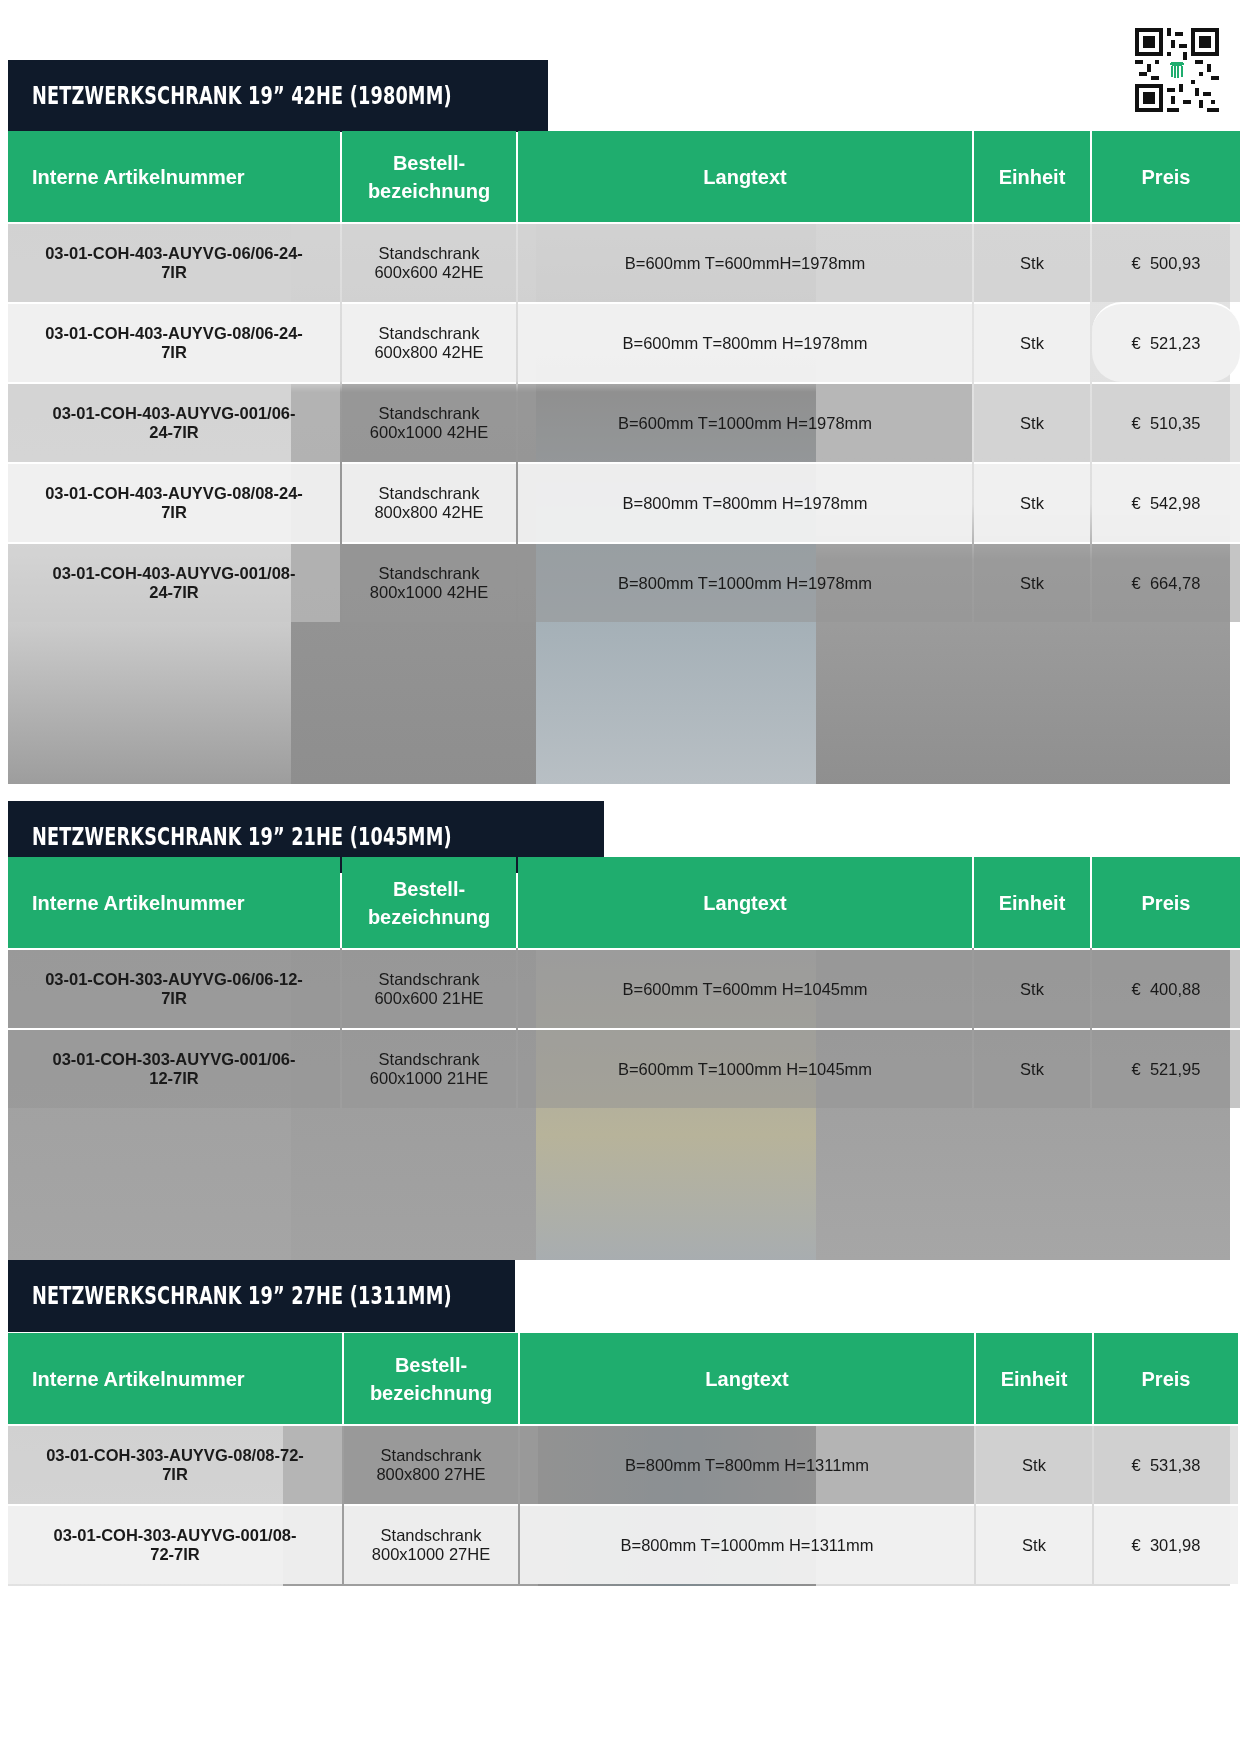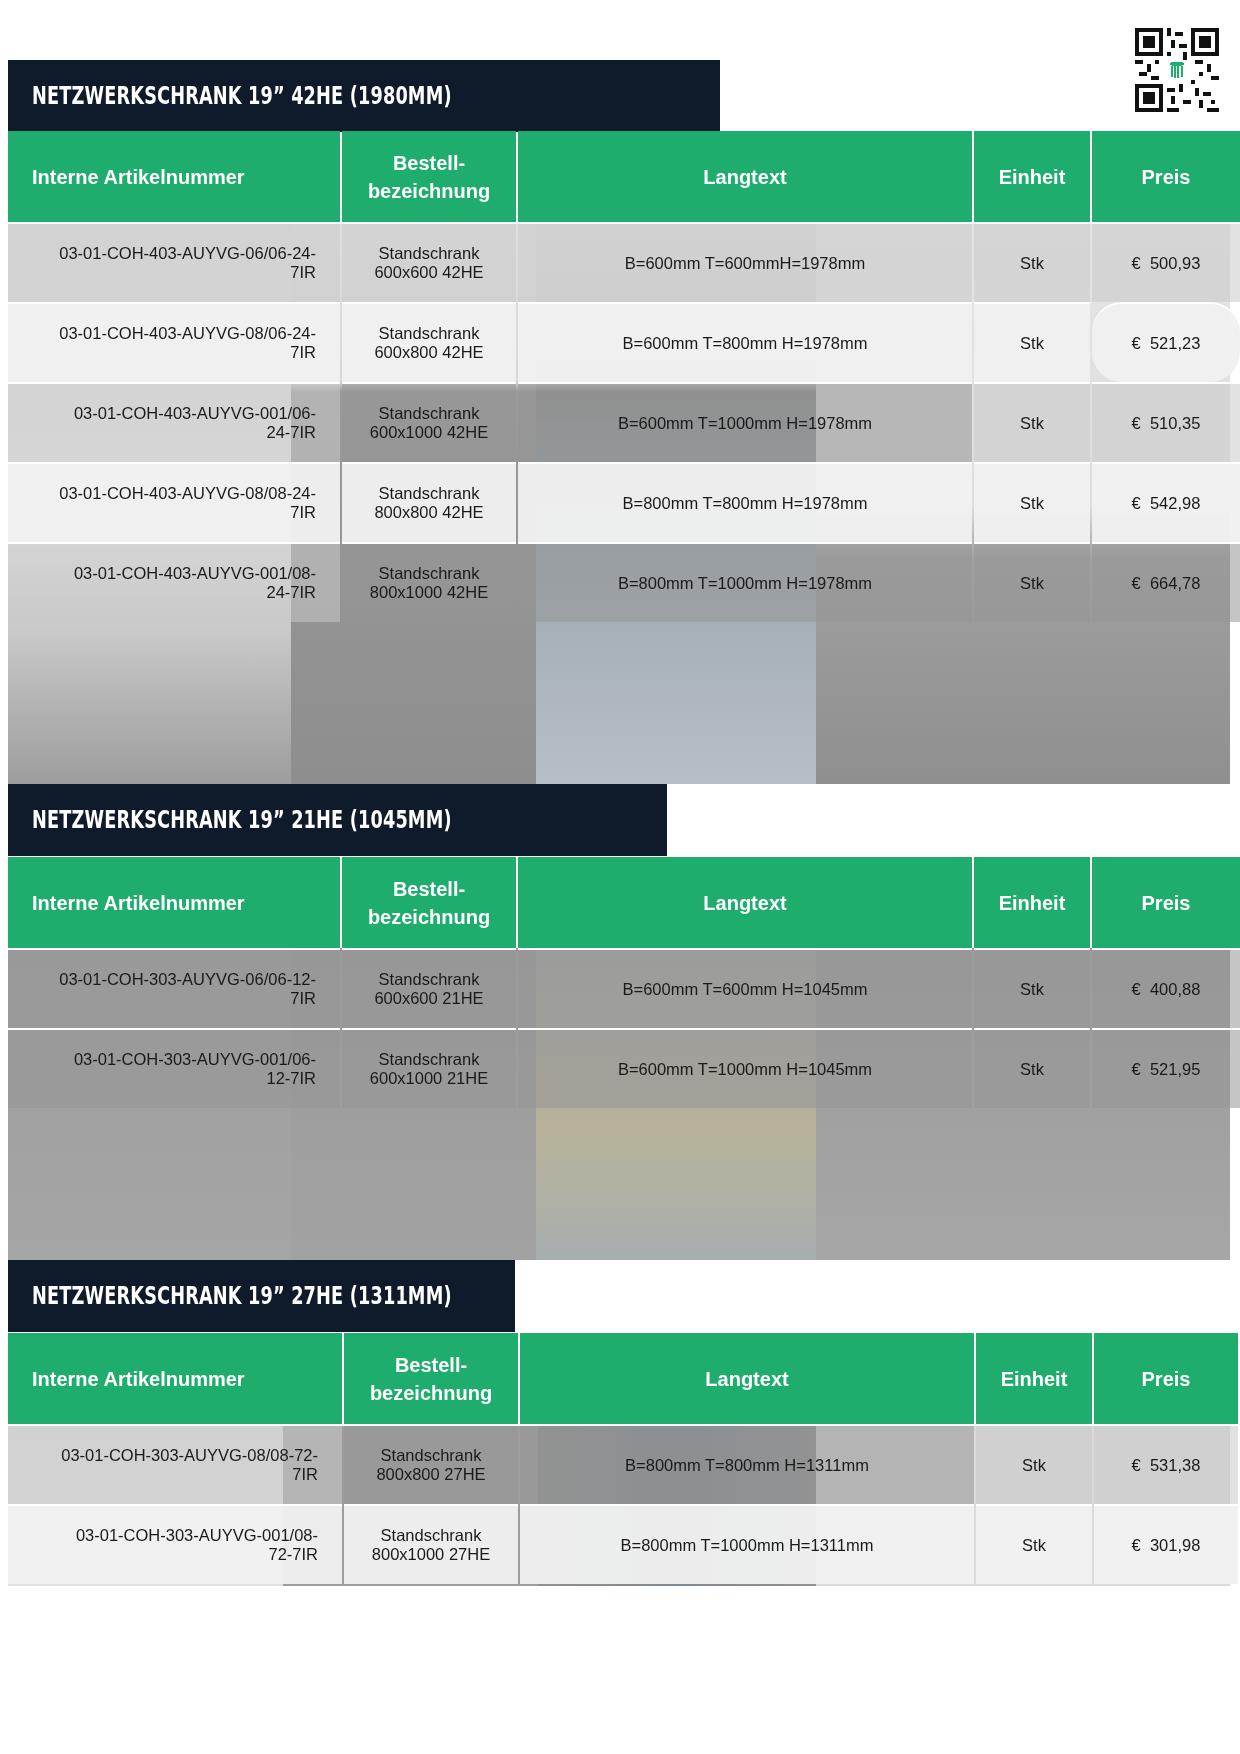--- a/index.html
+++ b/index.html
@@ -34,21 +34,21 @@
   }
   table.grid th {
     background:#1fad6e; color:#ffffff; font-weight:bold; font-size:20px;
     height:91px; line-height:28px; padding:0 8px; box-sizing:border-box;
   }
   table.grid th.left { text-align:left; padding-left:24px; }
   table.grid td {
     height:80px; font-size:16.5px; line-height:19px; box-sizing:border-box;
     text-align:center; padding:0 8px; border-top:2px solid #ffffff;
   }
-  table.grid td.left { text-align:right; padding-left:24px; padding-right:24px; }
+  table.grid td.left { text-align:center; padding-left:24px; padding-right:24px;font-weight:bold; }
   .r-light td { background:rgba(240,240,240,0.96); }
   .r-photo td { background:rgba(200,200,200,0.55); }
   .r-photo td.dark { background:rgba(150,150,150,0.55); }
 </style>
 </head>
 <body>
 
 <div class="qr">
   <svg width="84" height="84" viewBox="0 0 21 21" shape-rendering="crispEdges">
     <rect width="21" height="21" fill="#fff"></rect>
@@ -106,21 +106,21 @@
   </svg>
 </div>
 
 <div class="section" style="top:60px;">
   <div class="photo-bg" style="top:164px; height:560px;">
     <div class="slab" style="left:0; width:283px; background:linear-gradient(180deg,#dedede 0%,#e6e6e6 55%,#bdbdbd 80%,#9d9d9d 100%);"></div>
     <div class="slab" style="left:283px; width:245px; background:linear-gradient(180deg,#e0e0e0 0%,#d8d8d8 28%,#9a9a9a 30%,#8e8e8e 100%);"></div>
     <div class="slab" style="left:528px; width:280px; background:linear-gradient(180deg,#dcdcdc 0%,#d0d0d0 28%,#8a8a8a 30%,#9aa8b0 55%,#b8bfc4 100%);"></div>
     <div class="slab" style="left:808px; width:414px; background:linear-gradient(180deg,#e4e4e4 0%,#dedede 50%,#a0a0a0 60%,#8f8f8f 100%);"></div>
   </div>
-  <div class="sec-title" style="top:0; width:712px;">
+  <div class="sec-title" style="top:0; width:540px;">
     <span>NETZWERKSCHRANK 19” 42HE (1980MM)</span>
   </div>
   <table class="grid" style="top:71px;">
     <colgroup>
         <col style="width:332px">
         <col style="width:174px">
         <col style="width:454px">
         <col style="width:116px">
         <col style="width:148px">
       </colgroup>
@@ -173,21 +173,21 @@
   </table>
 </div>
 
 <div class="section" style="top:784px;">
   <div class="photo-bg" style="top:164px; height:312px;">
     <div class="slab" style="left:0; width:283px; background:linear-gradient(180deg,#9e9e9e 0%,#a5a5a5 100%);"></div>
     <div class="slab" style="left:283px; width:245px; background:linear-gradient(180deg,#9a9a9a 0%,#a2a2a2 100%);"></div>
     <div class="slab" style="left:528px; width:280px; background:linear-gradient(180deg,#a4a4a4 0%,#b7b39a 60%,#a8adb0 100%);"></div>
     <div class="slab" style="left:808px; width:414px; background:linear-gradient(180deg,#9b9b9b 0%,#a6a6a6 100%);"></div>
   </div>
-  <div class="sec-title" style="top:0; width:659px;">
+  <div class="sec-title" style="top:17px; width:596px;">
     <span>NETZWERKSCHRANK 19” 21HE (1045MM)</span>
   </div>
   <table class="grid" style="top:73px;">
     <colgroup>
         <col style="width:332px">
         <col style="width:174px">
         <col style="width:454px">
         <col style="width:116px">
         <col style="width:148px">
       </colgroup>

